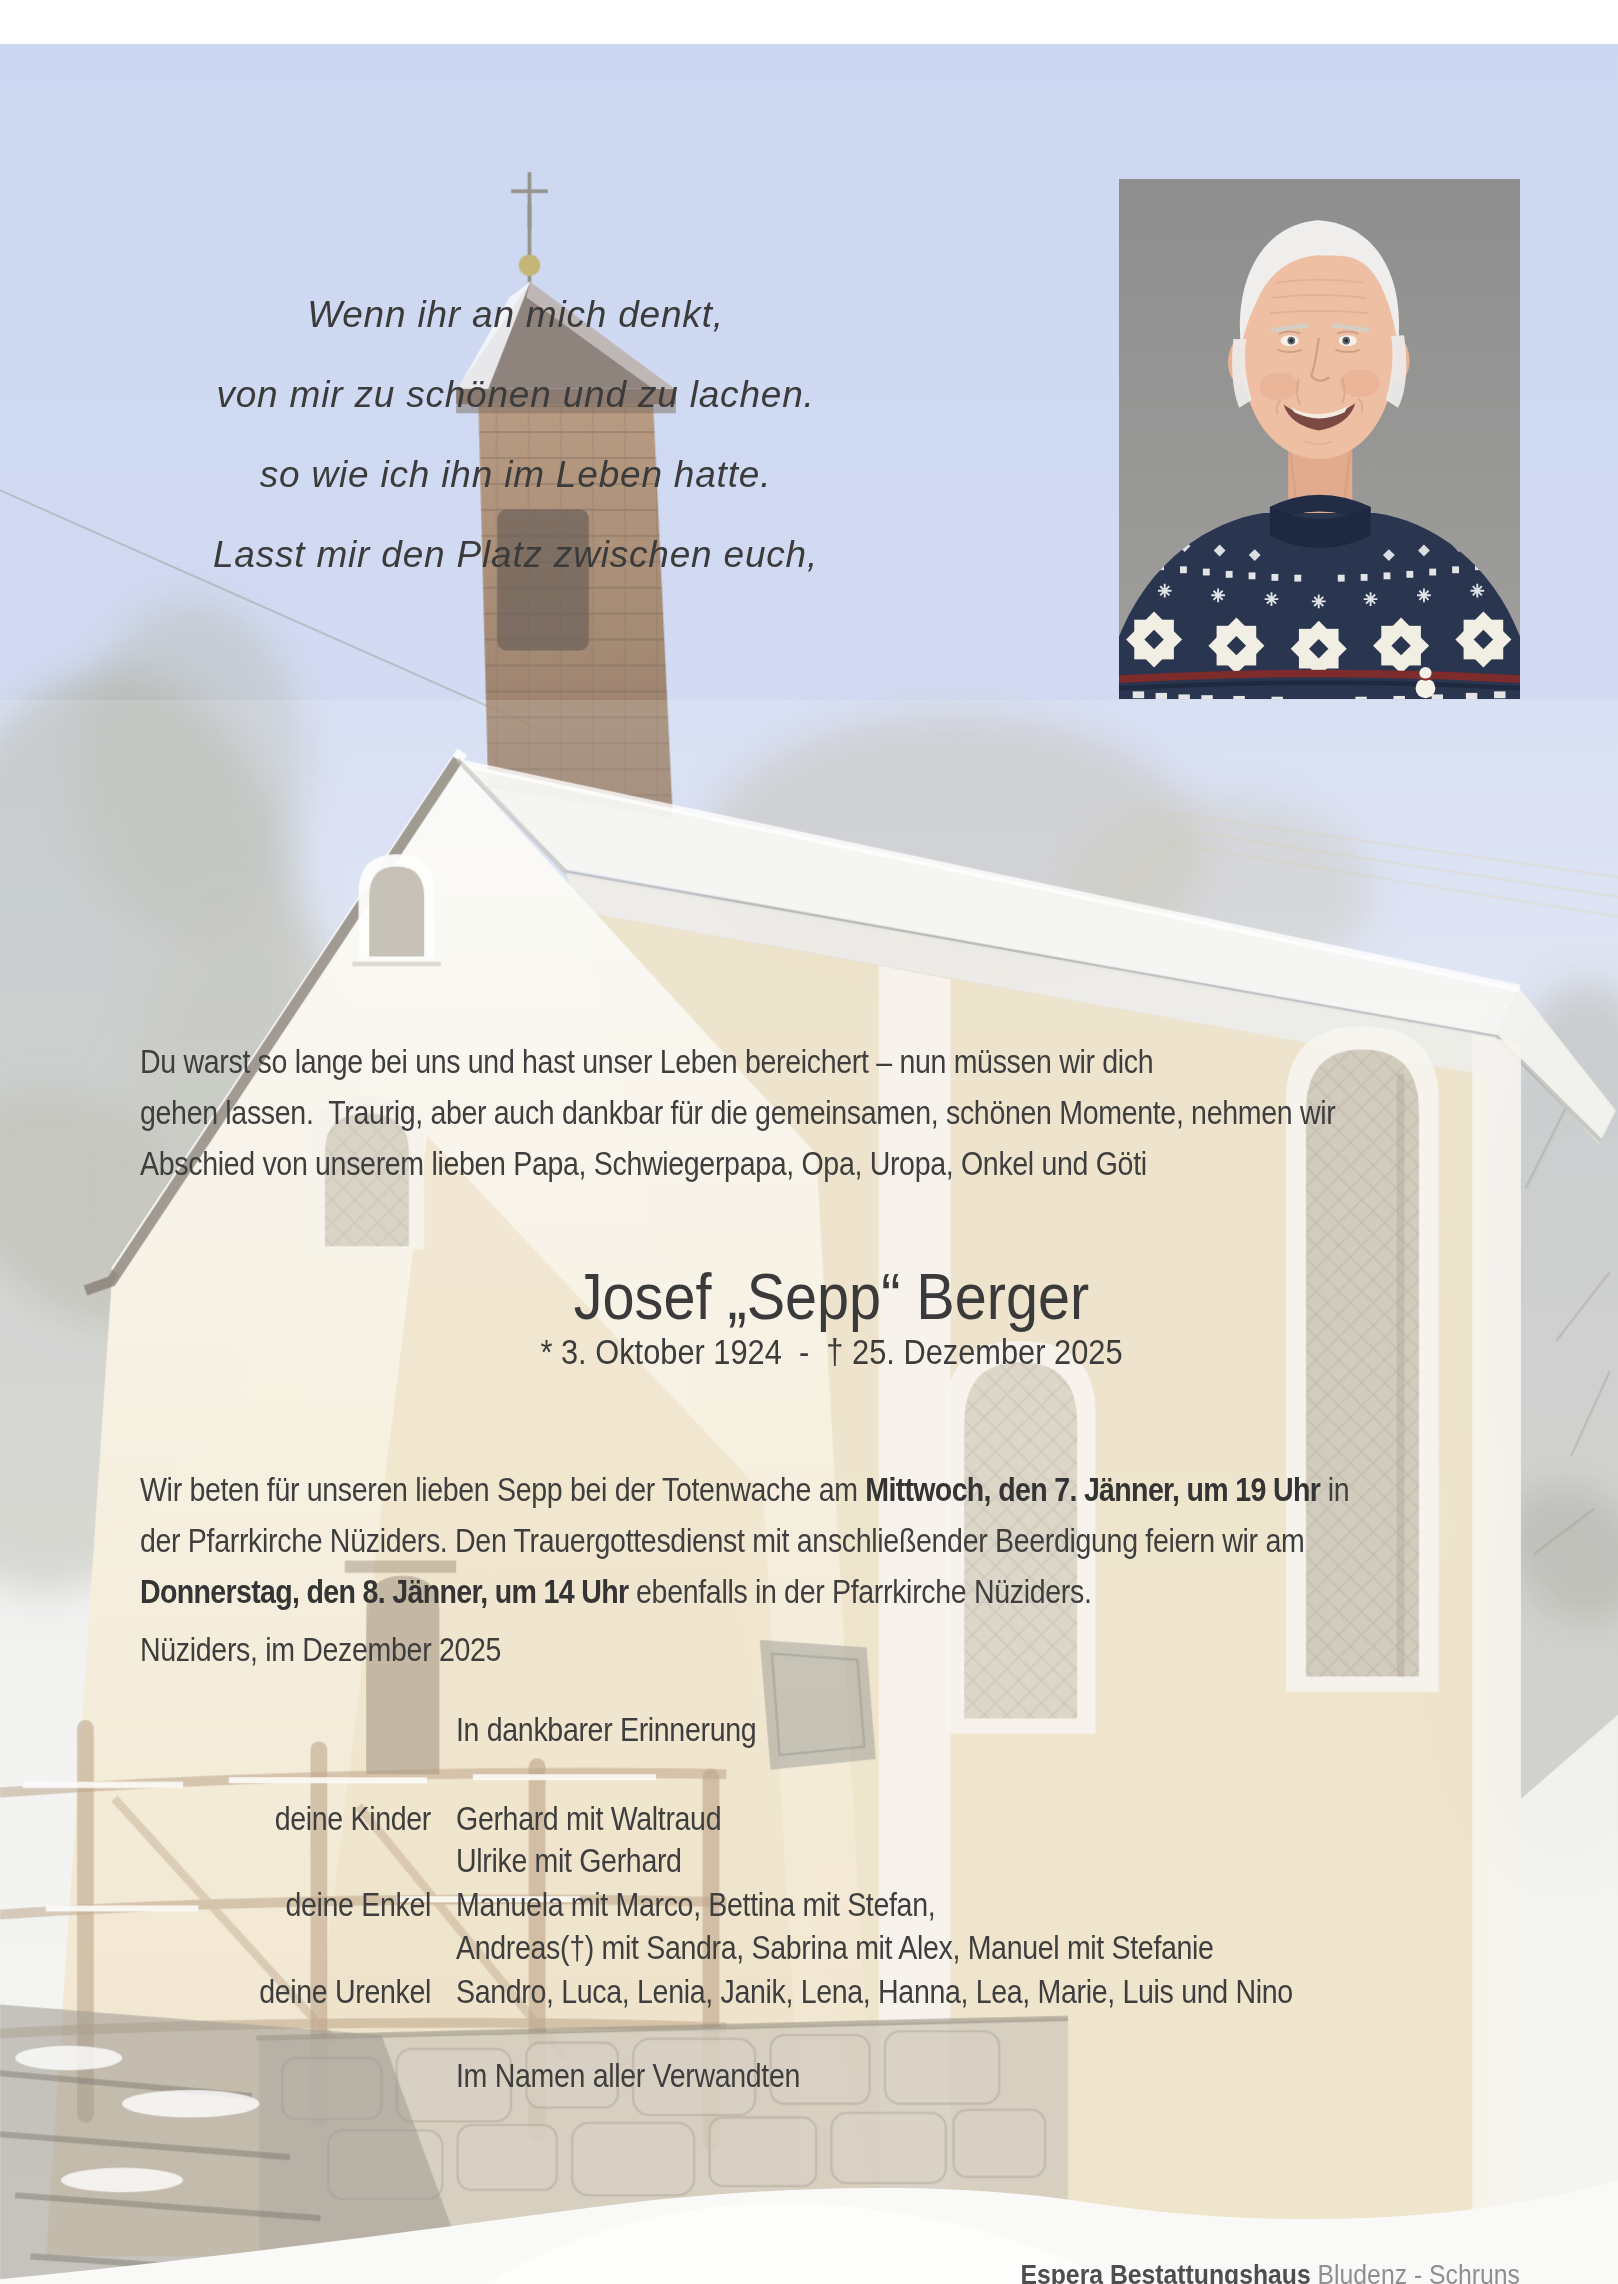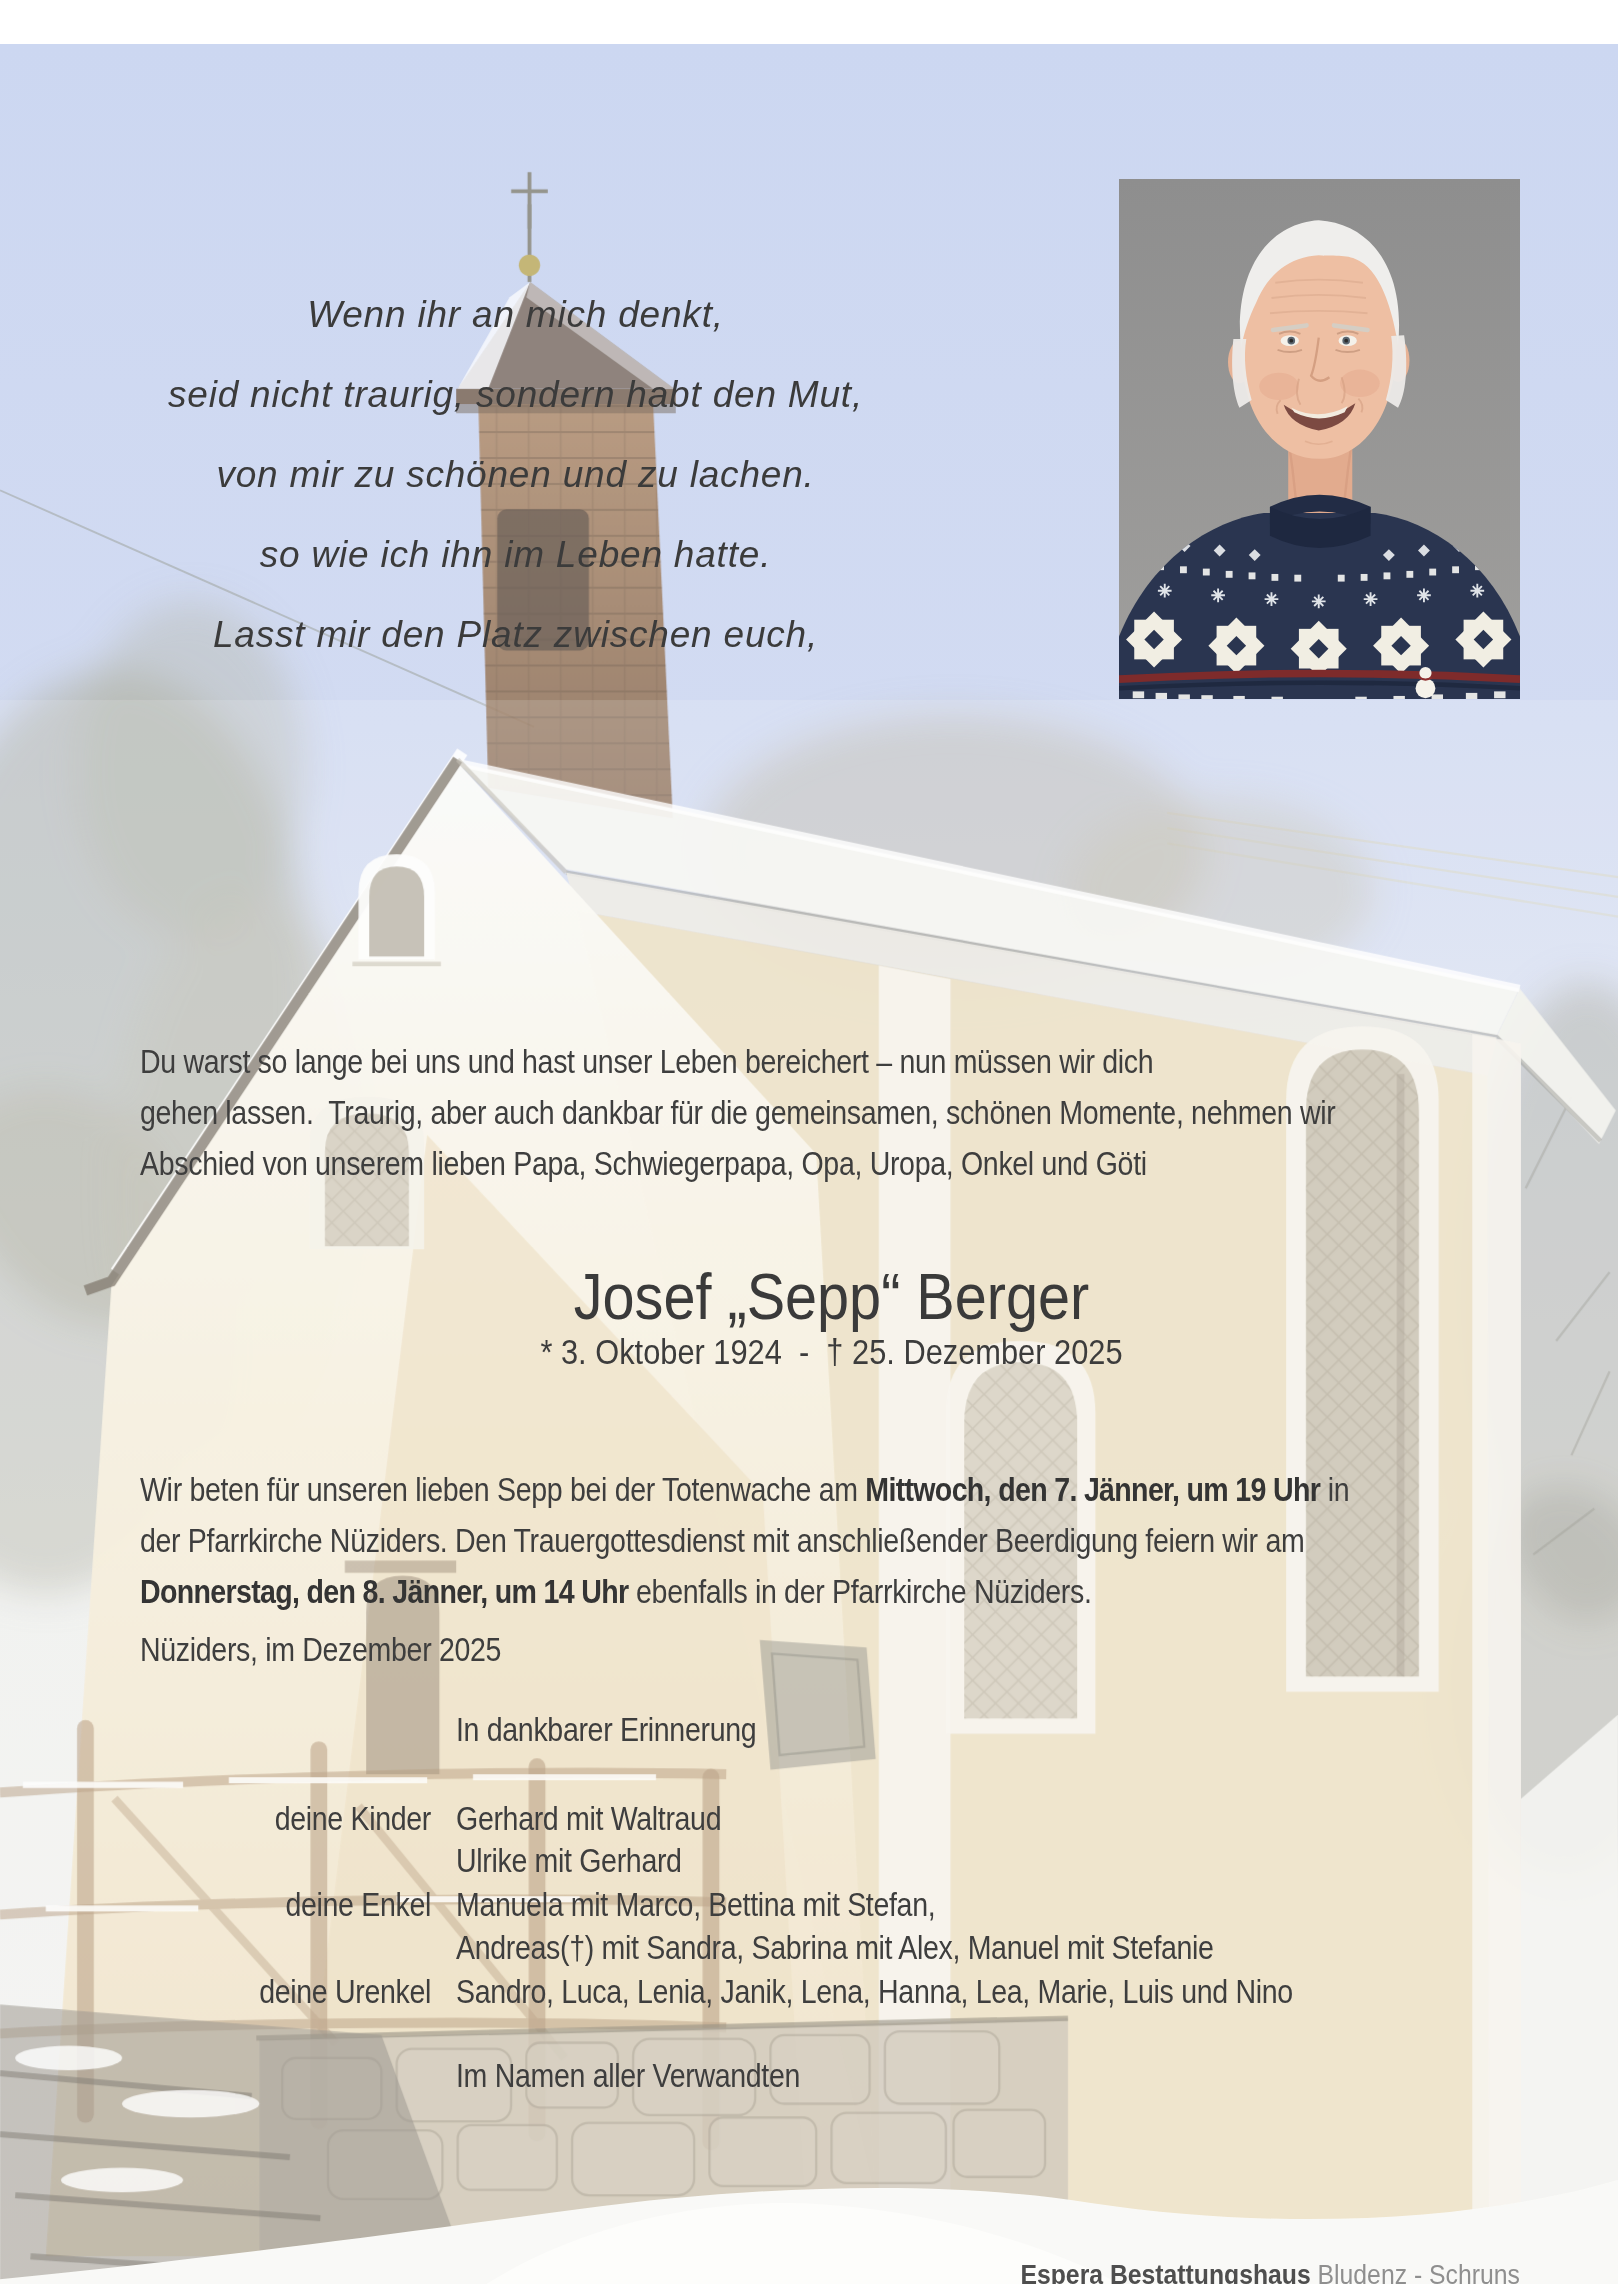--- a/index.html
+++ b/index.html
@@ -236,21 +236,20 @@
 
     <polygon points="1994,2300 2121,2190 2121,2994 1994,2994" fill="#f3f3ef" opacity=".9"></polygon>
     <path d="M0,2994 L0,2930 C300,2900 520,2870 760,2838 C1000,2806 1240,2800 1430,2830 C1700,2870 1950,2850 2121,2800 L2121,2994 Z" fill="#f9f9f6"></path>
     <path d="M560,2994 C700,2870 900,2820 1080,2832 C1300,2846 1480,2930 1560,2994 Z" fill="#fdfdfb"></path>
 
     <rect x="0" y="860" width="2121" height="2134" fill="#ffffff" opacity=".14"></rect>
   </svg>
 
   <div class="abs poem">
     <div class="line">Wenn ihr an mich denkt,</div>
-    <div class="line">seid nicht traurig, sondern habt den Mut,</div>
     <div class="line">von mir zu schönen und zu lachen.</div>
     <div class="line">so wie ich ihn im Leben hatte.</div>
     <div class="line">Lasst mir den Platz zwischen euch,</div>
   </div>
 
   <div class="abs portrait">
     <svg viewBox="0 0 526 682" preserveAspectRatio="none" aria-hidden="true">
       <defs>
         <linearGradient id="pbg" x1="0" y1="0" x2="0" y2="1">
           <stop offset="0" stop-color="#8e8e8e"></stop>

